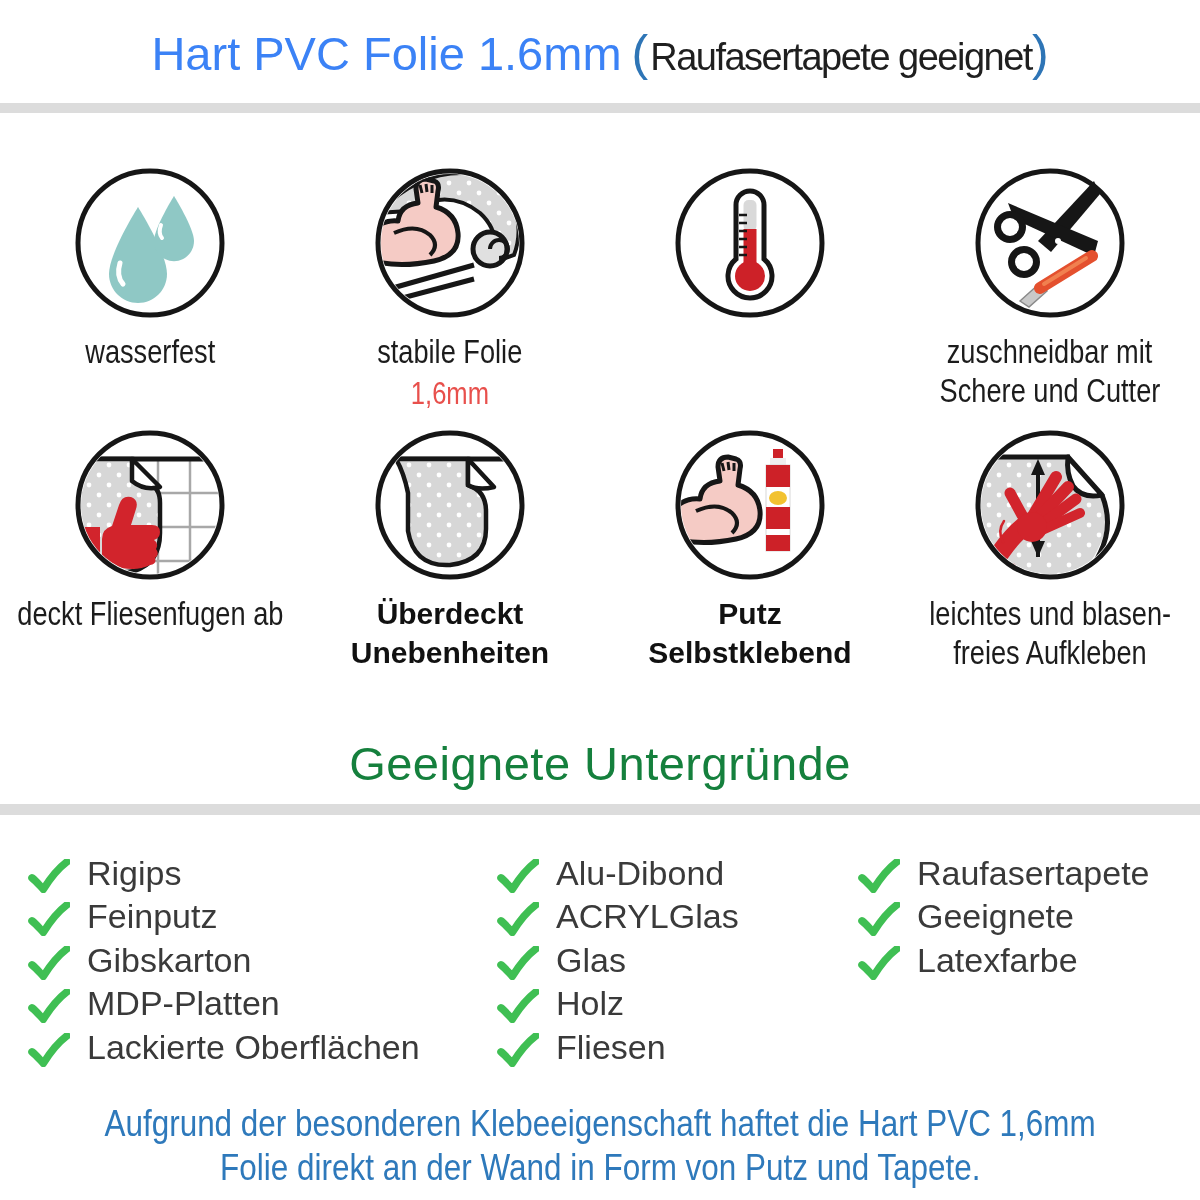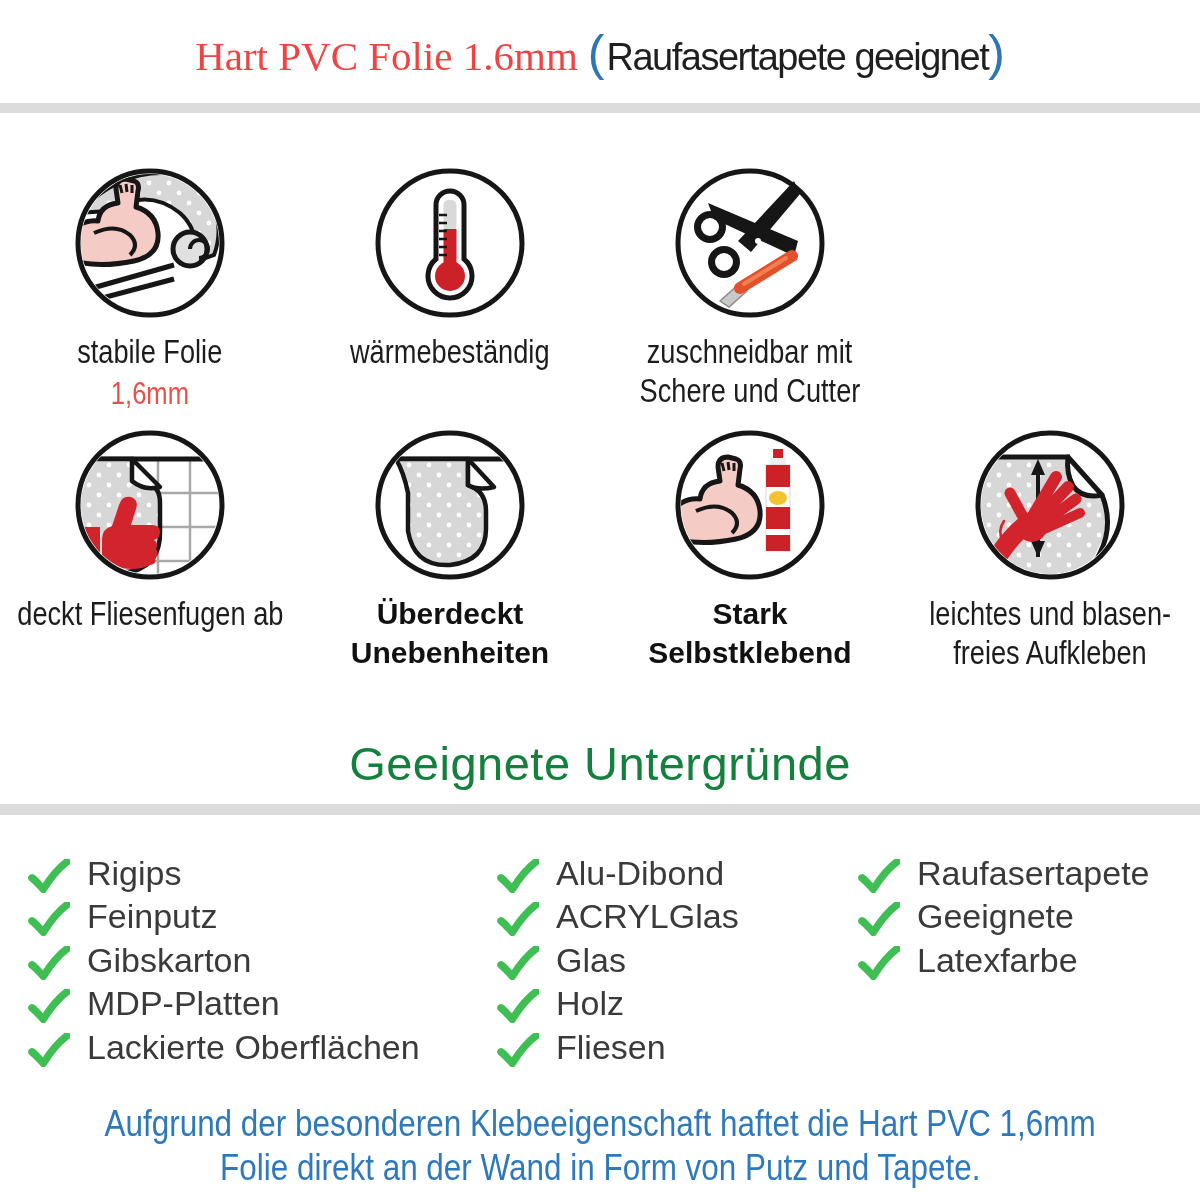--- a/index.html
+++ b/index.html
@@ -1,20 +1,20 @@
 <!DOCTYPE html>
 <html><head>
 <meta charset="utf-8">
 <style>
   html,body{margin:0;padding:0;background:#fff;}
   .page{position:relative;width:1200px;height:1200px;background:#fff;overflow:hidden;
         font-family:"Liberation Sans",sans-serif;}
   
   .title{position:absolute;top:24px;left:0;width:100%;text-align:center;white-space:nowrap;}
-  .t-main{color:#ef4444;font-size:41px;font-family:Liberation Serif, serif;}
+  .t-main{color:#3b82f6;font-size:47px;}
   .t-paren{color:#2e75b6;font-size:50px;}
   .t-paren.open{margin-left:10px;margin-right:2px;}
   .t-note{color:#1f1f1f;font-size:38px;letter-spacing:-1.5px;}
   
   .bar{position:absolute;left:0;width:100%;background:#dcdcdc;}
   .bar1{top:103px;height:10px;}
   .bar2{top:804px;height:11px;}
   
   .frow{position:absolute;left:0;width:1200px;display:grid;grid-template-columns:repeat(4,300px);justify-items:center;}
   .row1{top:167px;}
@@ -56,20 +56,32 @@
 <div class="page">
 
   <header class="title">
     <span class="t-main">Hart PVC Folie 1.6mm</span><span class="t-paren open">(</span><span class="t-note">Raufasertapete geeignet</span><span class="t-paren">)</span>
   </header>
 
   <div class="bar bar1"></div>
 
   <section class="frow row1">
 
+    <div class="feature">
+      <svg class="fi" width="152" height="152" viewBox="0 0 152 152">
+        <circle cx="76" cy="76" r="72" fill="#fff" stroke="#161616" stroke-width="5"></circle>
+        <path d="M64,40 C64,40 35,86 35,107 c0,16 13,29 29,29 s29,-13 29,-29 C93,86 64,40 64,40 Z" fill="#8fc8c5"></path>
+        <path d="M100,29 C100,29 80,61 80,74 c0,11.2 9,20.2 20,20.2 s20,-9 20,-20.2 C120,61 100,29 100,29 Z" fill="#8fc8c5"></path>
+        <path d="M46,96 q-4,13 3,21" stroke="#fff" stroke-width="5" fill="none" stroke-linecap="round"></path>
+        <path d="M87,58 q-3,8 1,13" stroke="#fff" stroke-width="4" fill="none" stroke-linecap="round"></path>
+      </svg>
+      <div class="flabel">
+        <span class="fline"><span class="cond">wasserfest</span></span>
+      </div>
+    </div>
 
     <div class="feature">
       <svg class="fi" width="152" height="152" viewBox="0 0 152 152">
         <clipPath id="c2">
             <circle cx="76" cy="76" r="69"></circle>
           </clipPath>
         <circle cx="76" cy="76" r="72" fill="#fff" stroke="#161616" stroke-width="5"></circle>
         <g clip-path="url(#c2)">
           <path d="M4,46 Q44,4 92,6 Q124,10 138,34 Q150,62 140,88 L118,96 Q128,66 106,46 Q74,20 34,44 Z" fill="url(#foildots)" stroke="#161616" stroke-width="4"></path>
           <circle cx="116" cy="82" r="17" fill="#e0e0e0" stroke="#161616" stroke-width="5"></circle>
@@ -91,23 +103,20 @@
 
     <div class="feature">
       <svg class="fi" width="152" height="152" viewBox="0 0 152 152">
         <circle cx="76" cy="76" r="72" fill="#fff" stroke="#161616" stroke-width="5"></circle>
         <path d="M62,38 a14,14 0 0 1 28,0 L90,92 a22,22 0 1 1 -28,0 Z" fill="#fff" stroke="#161616" stroke-width="5"></path>
         <rect x="69.5" y="33" width="13" height="31" rx="5" fill="#d9d9d9"></rect>
         <rect x="69.5" y="62" width="13" height="40" fill="#cd2128"></rect>
         <circle cx="76" cy="109" r="15" fill="#cd2128"></circle>
         <path d="M65,48 h8 M65,56 h8 M65,64 h8 M65,72 h8 M65,80 h8 M65,88 h8" stroke="#161616" stroke-width="2.6"></path>
       </svg>
-      <div class="flabel">
-        <span class="fline"><span class="cond">wärmebeständig</span></span>
-      </div>
     </div>
 
     <div class="feature">
       <svg class="fi" width="152" height="152" viewBox="0 0 152 152">
         <circle cx="76" cy="76" r="72" fill="#fff" stroke="#161616" stroke-width="5"></circle>
         <path d="M120,14 L64,74 L77,85 L126,27 Z" fill="#161616"></path>
         <path d="M34,36 L124,74 L120,89 L40,52 Z" fill="#161616"></path>
         <circle cx="50" cy="95" r="12.5" stroke="#161616" stroke-width="7" fill="none"></circle>
         <circle cx="36" cy="60" r="12.5" stroke="#161616" stroke-width="7" fill="none"></circle>
         <circle cx="84" cy="74" r="3" fill="#fff"></circle>
@@ -176,21 +185,21 @@
           <rect x="99" y="20" width="10" height="9" fill="#cd2128"></rect>
           <rect x="96" y="29" width="16" height="7" fill="#efefef"></rect>
           <rect x="92" y="36" width="24" height="86" fill="#fff" stroke="#d8d8d8" stroke-width="1"></rect>
           <rect x="92" y="36" width="24" height="22" fill="#cd2128"></rect>
           <ellipse cx="104" cy="69" rx="9" ry="7" fill="#f2c230"></ellipse>
           <rect x="92" y="78" width="24" height="22" fill="#cd2128"></rect>
           <rect x="92" y="106" width="24" height="16" fill="#cd2128"></rect>
         </g>
       </svg>
       <div class="flabel bold">
-        <span class="fline"><span>Stark</span></span>
+        <span class="fline"><span>Putz</span></span>
         <span class="fline"><span>Selbstklebend</span></span>
       </div>
     </div>
 
     <div class="feature">
       <svg class="fi" width="152" height="152" viewBox="0 0 152 152">
         <clipPath id="c8">
             <circle cx="76" cy="76" r="69"></circle>
           </clipPath>
         <circle cx="76" cy="76" r="72" fill="#fff" stroke="#161616" stroke-width="5"></circle>

